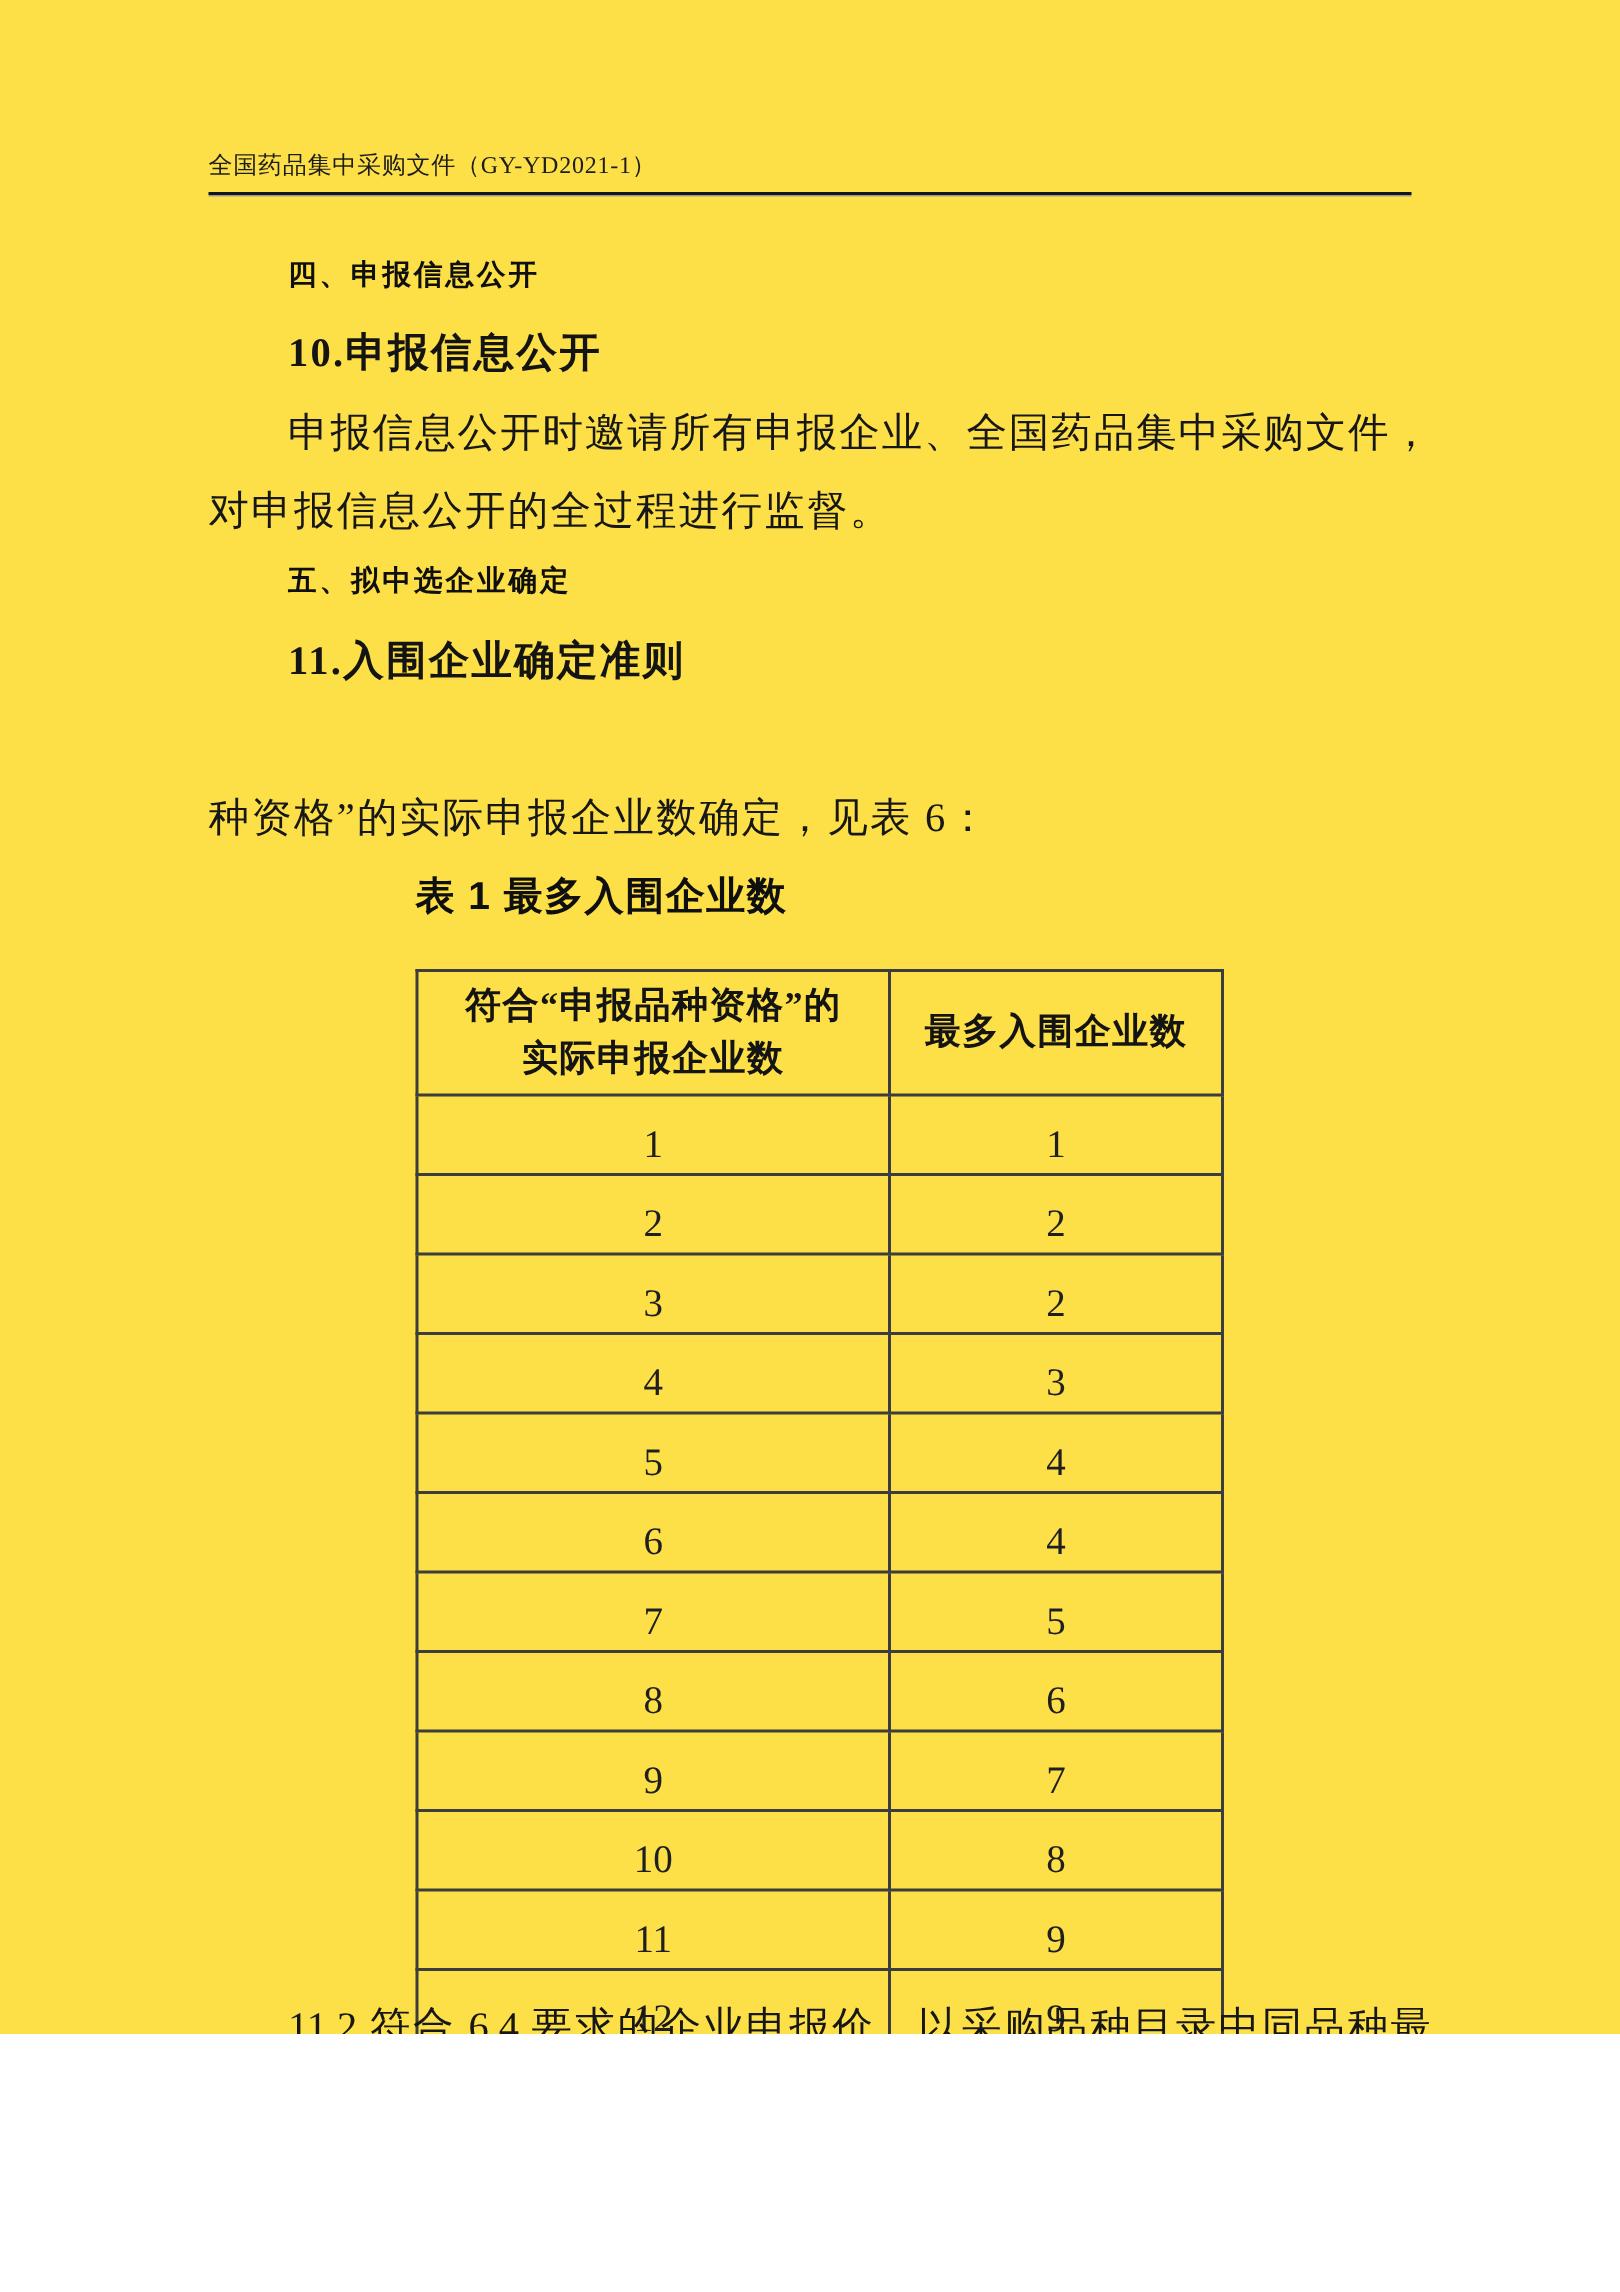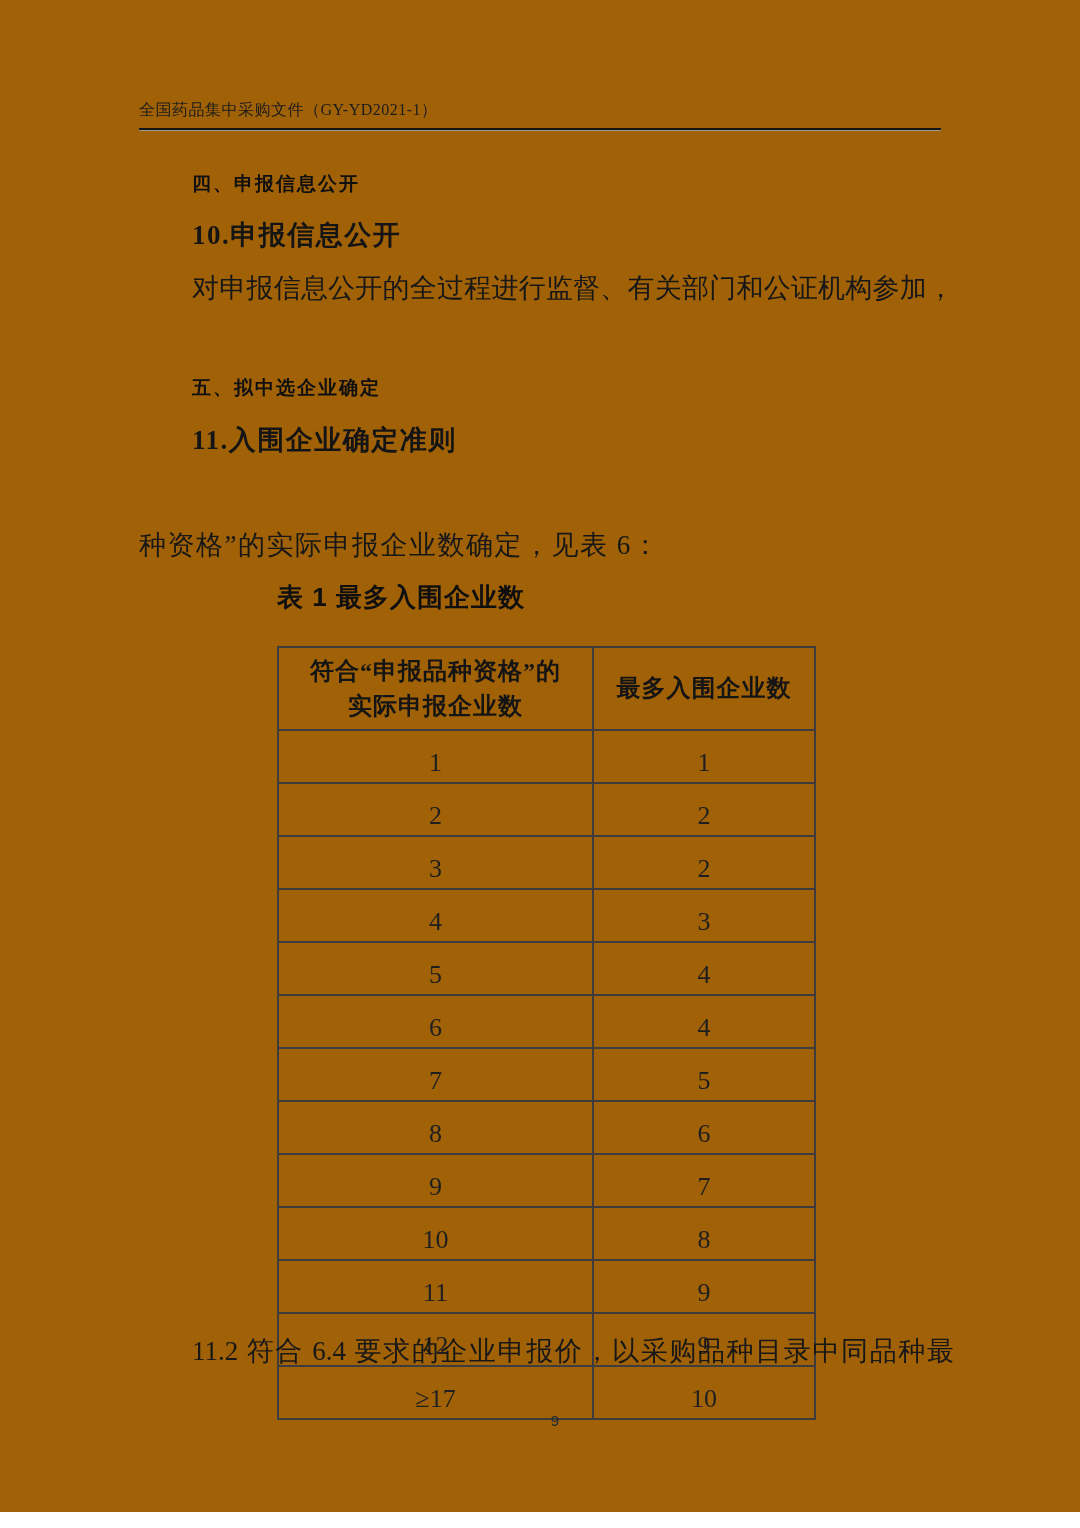--- a/index.html
+++ b/index.html
@@ -3,22 +3,22 @@
 <meta charset="utf-8">
 <style>
   html, body {
     margin: 0;
     padding: 0;
     background: #ffffff;
   }
   #page {
     position: relative;
     width: 1080px;
-    height: 1512px;
-    background: #a16207;
+    height: 1356px;
+    background: #fde047;
     overflow: hidden;
     color: #161616;
   }
   .serif {
     font-family: "Liberation Serif", "DejaVu Serif", serif;
   }
   .sans {
     font-family: "Liberation Sans", "DejaVu Sans", sans-serif;
   }
   .abs { position: absolute; }
@@ -132,21 +132,22 @@
 <body>
 
 <div id="page">
 
   <div class="abs serif doc-header">全国药品集中采购文件（GY-YD2021-1）</div>
   <div class="abs header-rule"></div>
 
   <div class="abs sans h-black s4">四、申报信息公开</div>
   <div class="abs serif h-kai s10">10.申报信息公开</div>
 
-  <div class="abs serif body-line body-just p10l1">对申报信息公开的全过程进行监督、有关部门和公证机构参加，</div>
+  <div class="abs serif body-line body-just p10l1">申报信息公开时邀请所有申报企业、全国药品集中采购文件，</div>
+  <div class="abs serif body-line p10l2">对申报信息公开的全过程进行监督。</div>
 
   <div class="abs sans h-black s5">五、拟中选企业确定</div>
   <div class="abs serif h-kai s11">11.入围企业确定准则</div>
 
   <div class="abs serif body-line p111l2">种资格”的实际申报企业数确定，见表 6：</div>
 
   <div class="abs sans table-caption">表 1  最多入围企业数</div>
 
   <table class="enroll serif">
     <colgroup>

